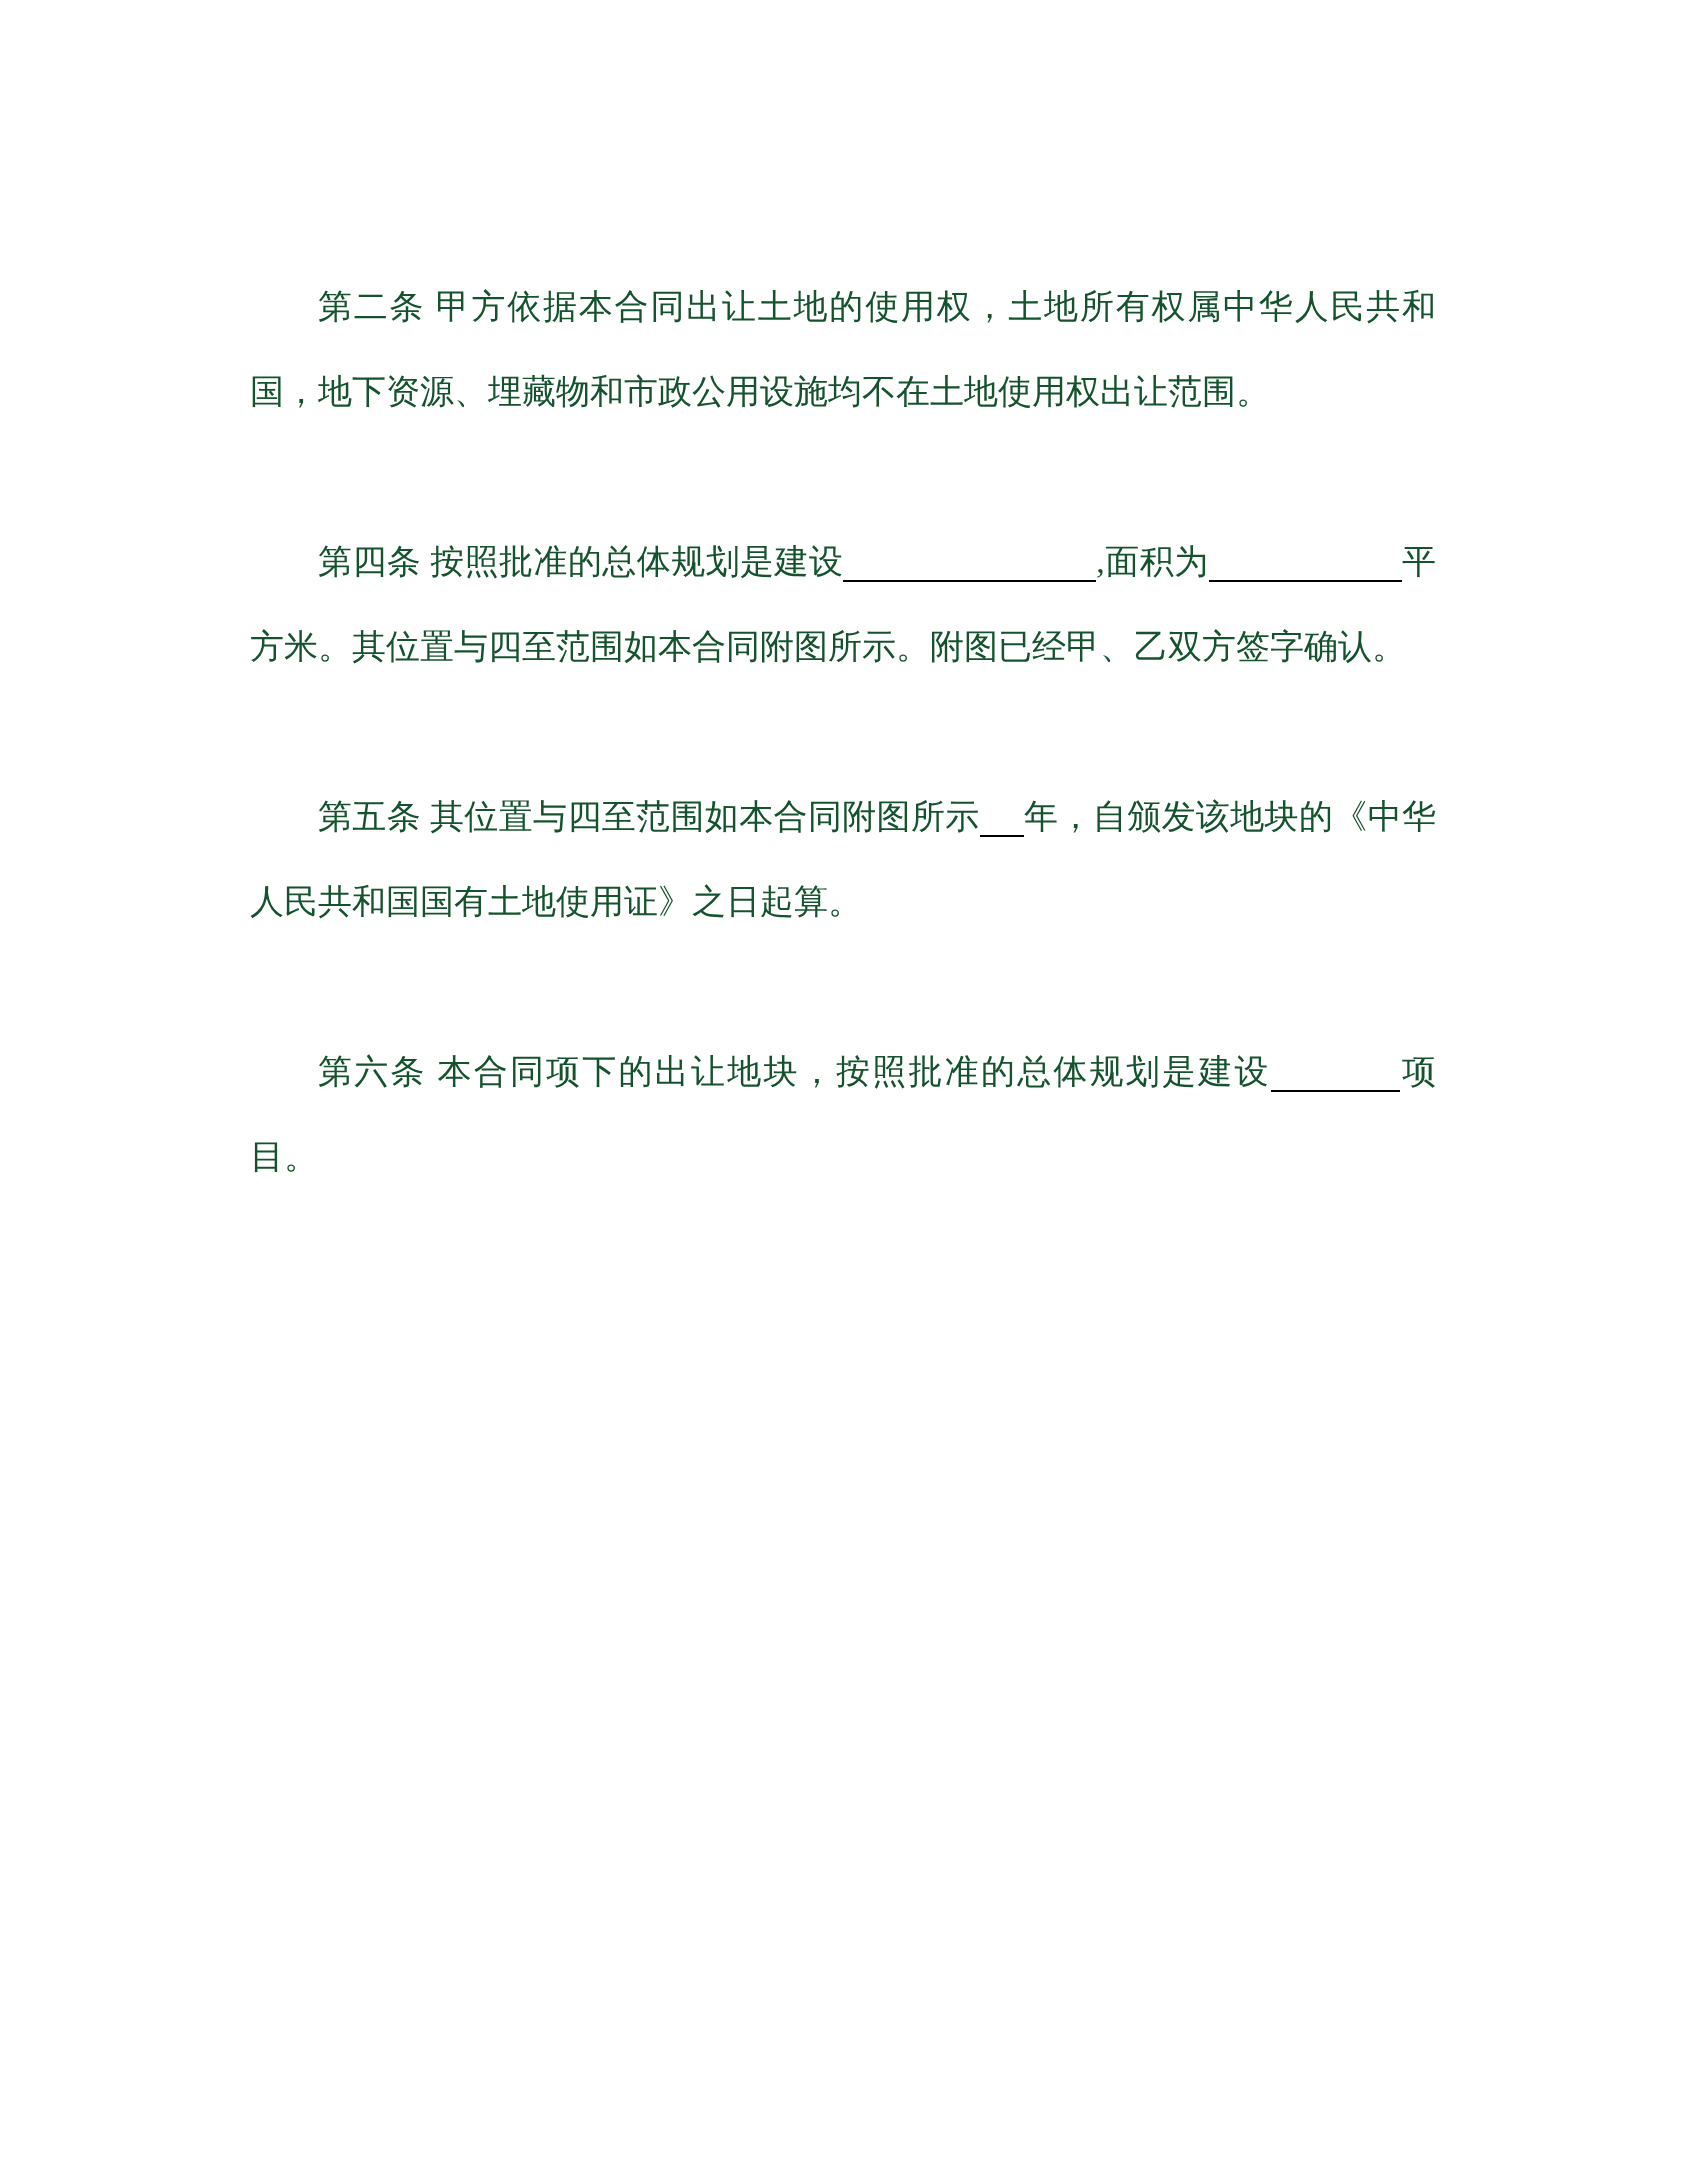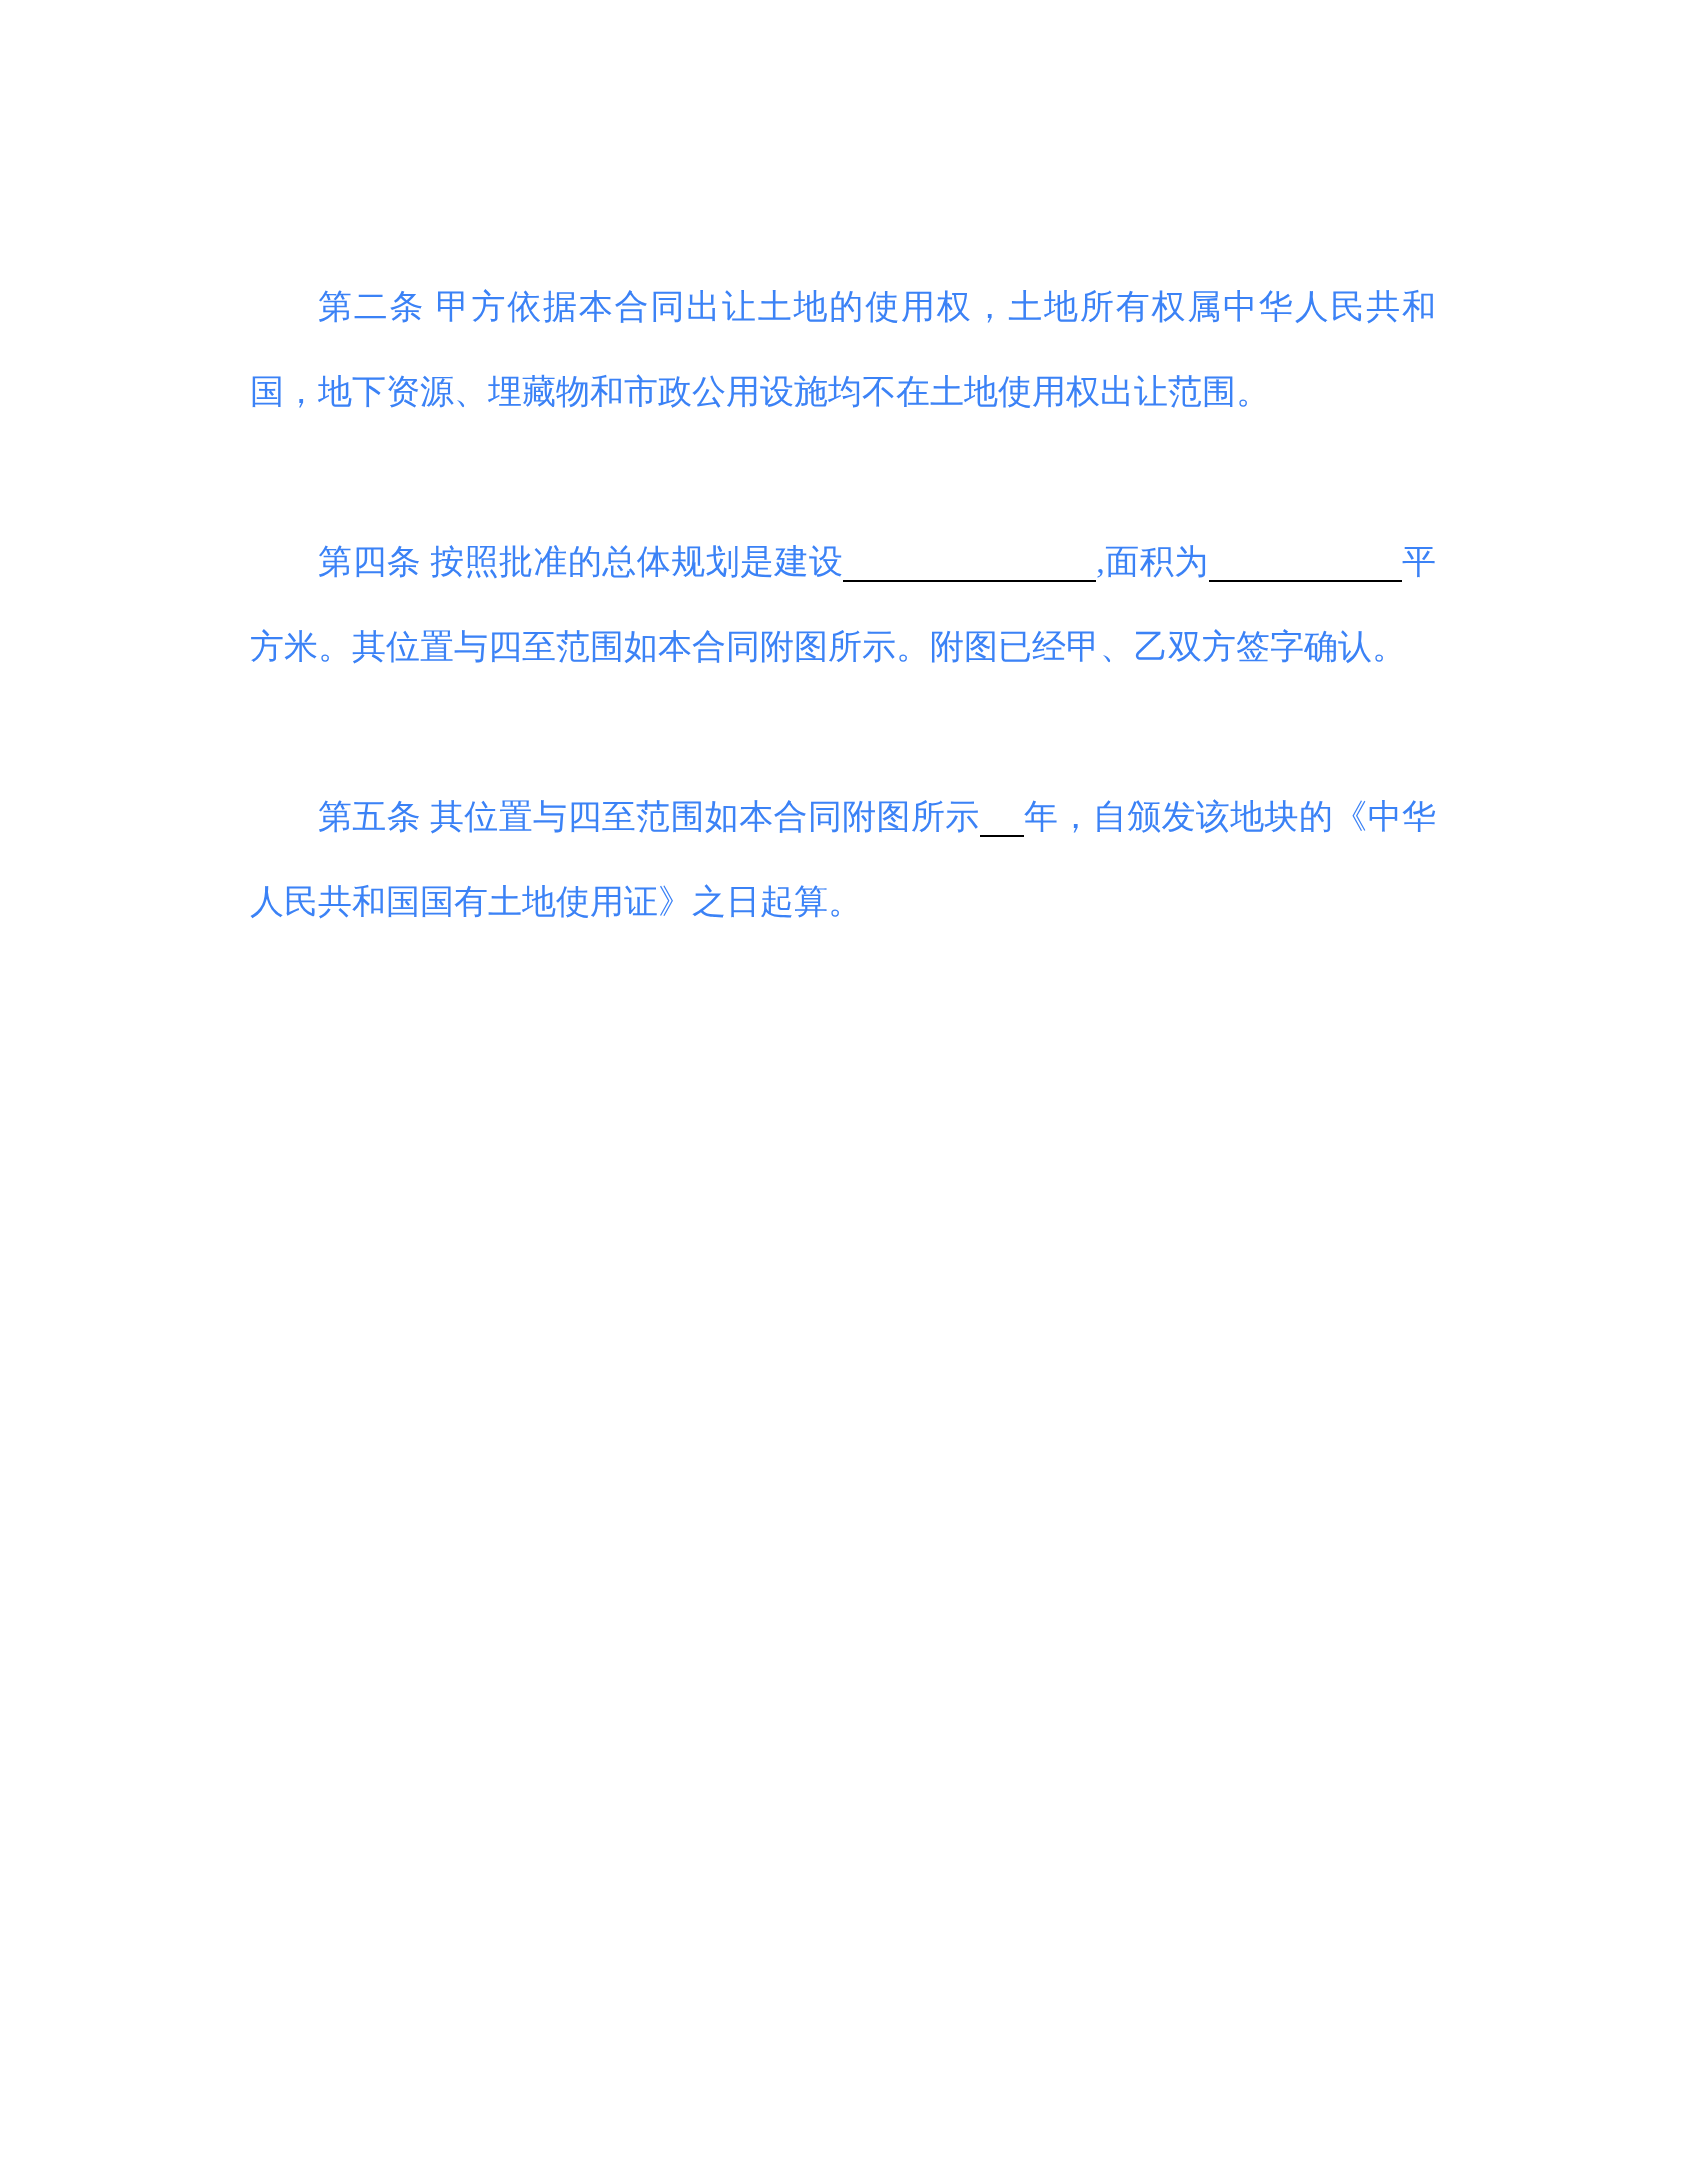--- a/index.html
+++ b/index.html
@@ -3,21 +3,21 @@
 <meta charset="utf-8">
 <style>
   html,body{margin:0;padding:0;background:#ffffff;}
   .page{
     position:relative;
     width:1686px;
     height:1570px;
     background:#ffffff;
     overflow:hidden;
     font-family:"Liberation Serif","DejaVu Serif",serif;
-    color:#3b82f6;
+    color:#14532d;
   }
   .content{
     position:absolute;
     left:250px;
     top:264px;
     width:1186px;
   }
   .para{
     margin:0 0 85px 0;
     font-size:34px;
@@ -35,15 +35,16 @@
   }
 </style>
 </head>
 <body>
 
 <div class="page">
   <div class="content" id="text-block">
       <p class="para"><span>第二条 甲方依据本合同出让土地的使用权，土地所有权属中华人民共和国，地下资源、埋藏物和市政公用设施均不在土地使用权出让范围。</span></p>
       <p class="para"><span>第四条 按照批准的总体规划是建设</span><span class="blank" style="width: 253px;"></span><span>,面积为</span><span class="blank" style="width: 193px;"></span><span>平方米。其位置与四至范围如本合同附图所示。附图已经甲、乙双方签字确认。</span></p>
       <p class="para"><span>第五条 其位置与四至范围如本合同附图所示</span><span class="blank" style="width: 44px;"></span><span>年，自颁发该地块的《中华人民共和国国有土地使用证》之日起算。</span></p>
+      <p class="para"><span>第六条 本合同项下的出让地块，按照批准的总体规划是建设</span><span class="blank" style="width: 129px;"></span><span>项目。</span></p>
     </div>
 </div>
 
 
 </body></html>

